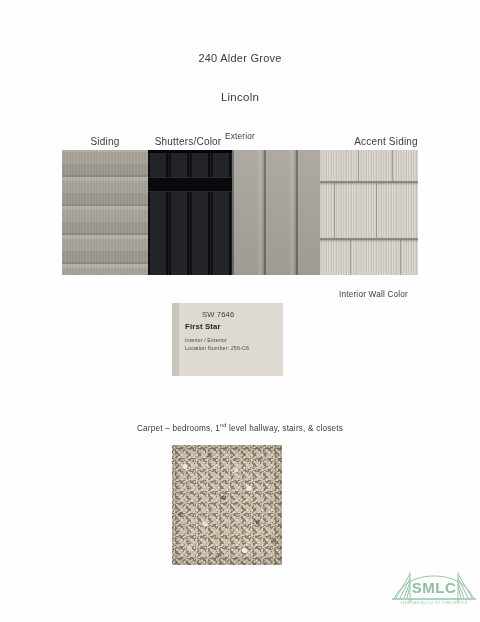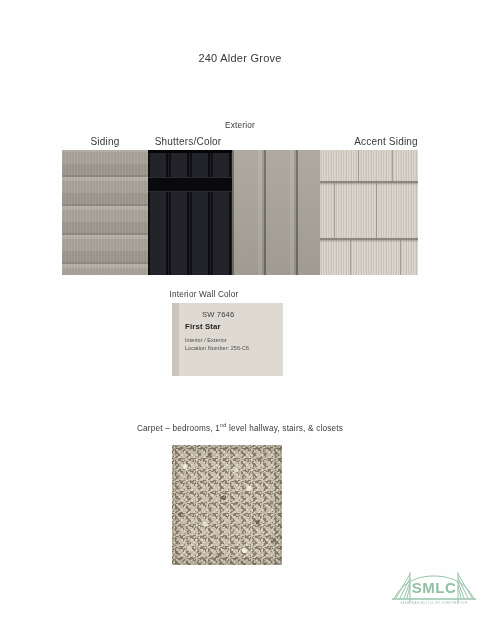--- a/index.html
+++ b/index.html
@@ -39,21 +39,21 @@
   }
   .title-line-2 {
     font-size: 11.5px;
     letter-spacing: 0.25px;
     color: #3a3a3a;
   }
 
   
   .exterior-heading {
     position: absolute;
-    top: 121px;
+    top: 132px;
     left: 0;
     width: 480px;
     text-align: center;
     font-size: 8.2px;
     letter-spacing: 0.2px;
     color: #3a3a3a;
   }
   .swatch-label {
     position: absolute;
     top: 136px;
@@ -169,21 +169,21 @@
     width: 1px;
     background: rgba(120,116,108,.55);
   }
 
   
   .interior-heading {
     position: absolute;
     top: 290px;
     left: 0;
     width: 408px;
-    text-align: center;
+    text-align: right;
     font-size: 8.2px;
     letter-spacing: 0.2px;
     color: #3a3a3a;
   }
   .paint-chip {
     position: absolute;
     top: 303px;
     left: 172px;
     width: 111px;
     height: 73px;
@@ -300,20 +300,21 @@
     white-space: nowrap;
   }
 </style>
 </head>
 <body>
 
 <div class="page">
 
   <div class="title-block">
     <div class="title-line-1">240 Alder Grove</div>
+    <div class="title-line-2">Lincoln</div>
   </div>
 
   <div class="exterior-heading">Exterior</div>
 
   <div class="swatch-label label-siding">Siding</div>
   <div class="swatch-label label-shutters">Shutters/Color</div>
   <div class="swatch-label label-accent">Accent Siding</div>
 
   <div class="swatch-row">
 

